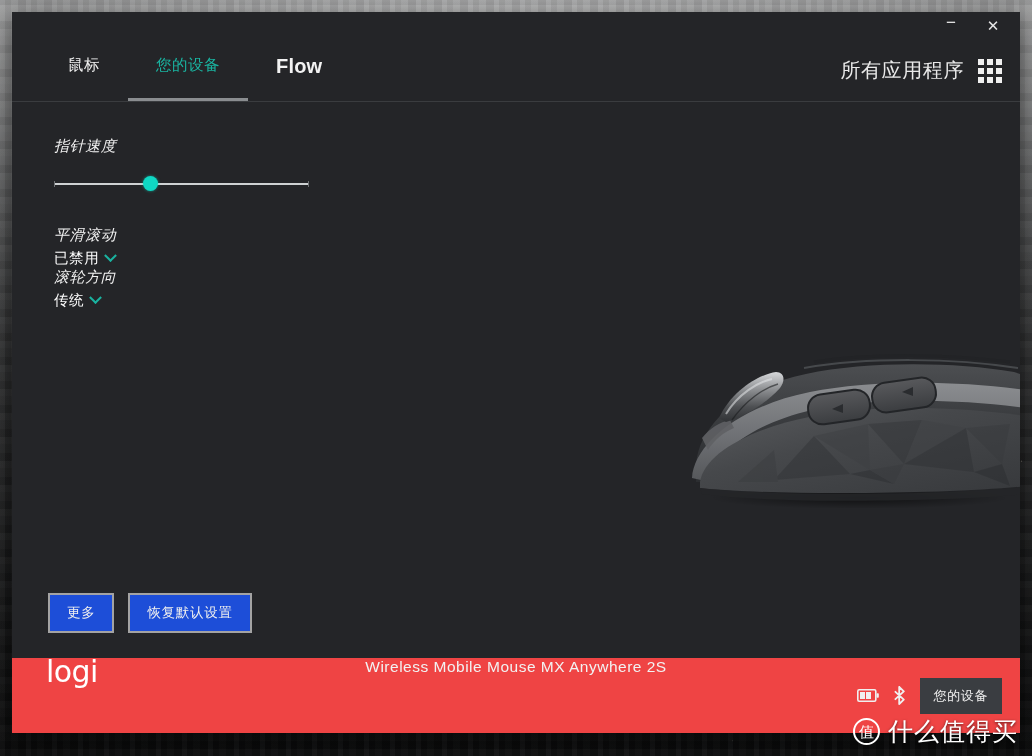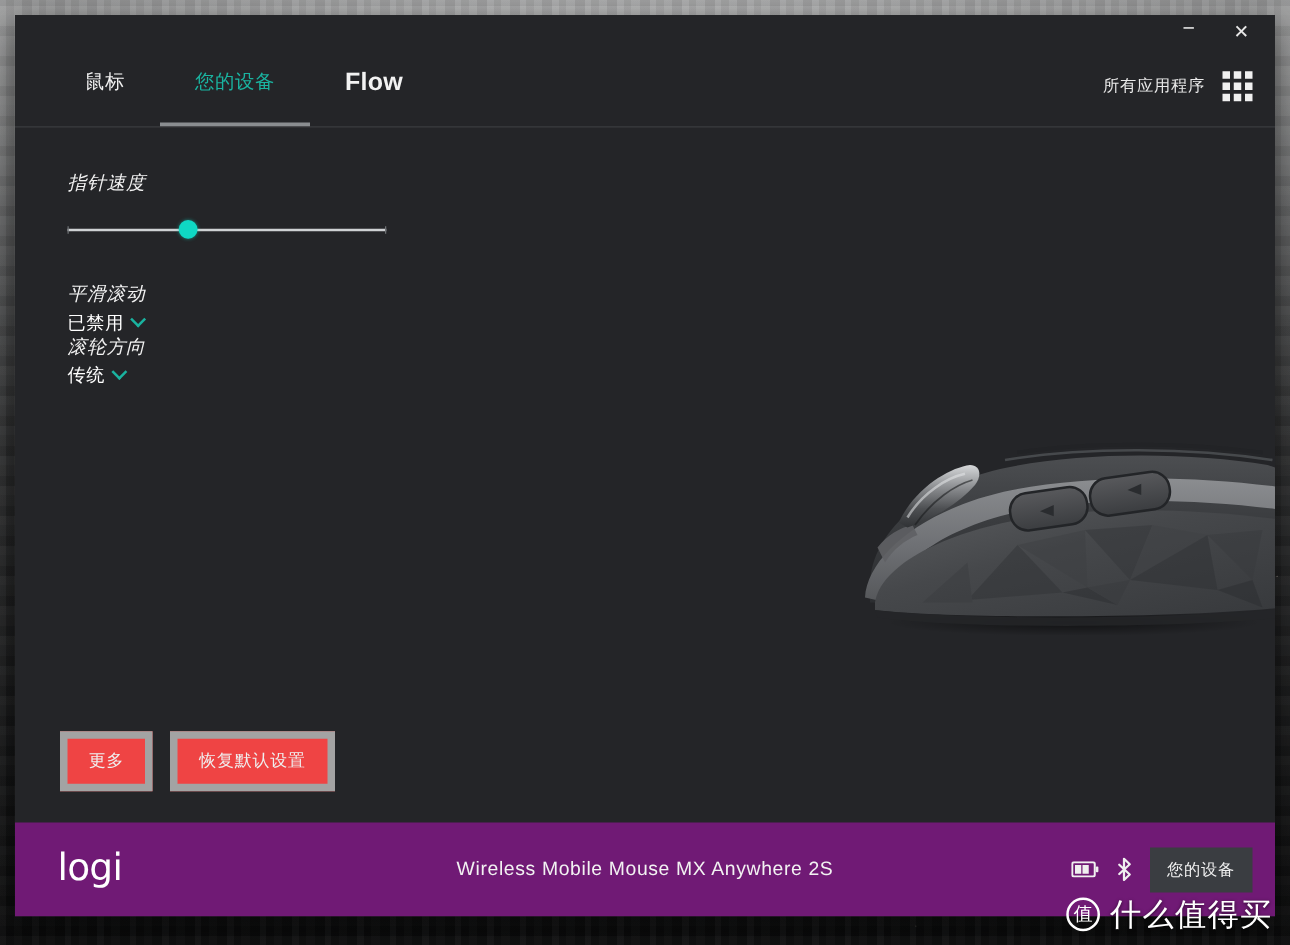--- a/index.html
+++ b/index.html
@@ -142,21 +142,21 @@
     margin-left: auto;
     display: flex;
     align-items: center;
     gap: 14px;
     padding-right: 18px;
     padding-top: 7px;
     cursor: pointer;
   }
   .all-apps-label {
     color: #e9e9e9;
-    font-size: 13px;
+    font-size: 20px;
     letter-spacing: .6px;
     white-space: nowrap;
   }
   .grid-icon {
     display: grid;
     grid-template-columns: repeat(3, 6px);
     grid-template-rows: repeat(3, 6px);
     gap: 3px;
   }
   .grid-icon i { display: block; background: #f0f0f0; }
@@ -255,41 +255,40 @@
 
   
   .actions {
     position: absolute;
     left: 36px;
     bottom: 25px;
     display: flex;
     gap: 14px;
   }
   .btn {
-    background: #ef4444;
-    border: 6px solid #a3a3a3;
+    background: #1d4ed8;
+    border: 2px solid #a3a3a3;
     color: #efefef;
     font-size: 13.5px;
     letter-spacing: .7px;
     padding: 9px 17px;
     min-width: 56px;
     text-align: center;
     cursor: pointer;
     white-space: nowrap;
     font-family: inherit;
   }
 
   
   .statusbar {
     position: relative;
     flex: 0 0 75px;
     height: 75px;
-    background: #701a75;
-    display: flex;
-    align-items: center;
+    background: #ef4444;
+    display: flex;
     padding: 0 18px 0 34px;
   }
   .logi-logo {
     color: #fff;
     font-size: 30px;
     letter-spacing: -.6px;
     line-height: 1;
     font-family: "DejaVu Sans", sans-serif;
     font-weight: 400;
     position: relative;

